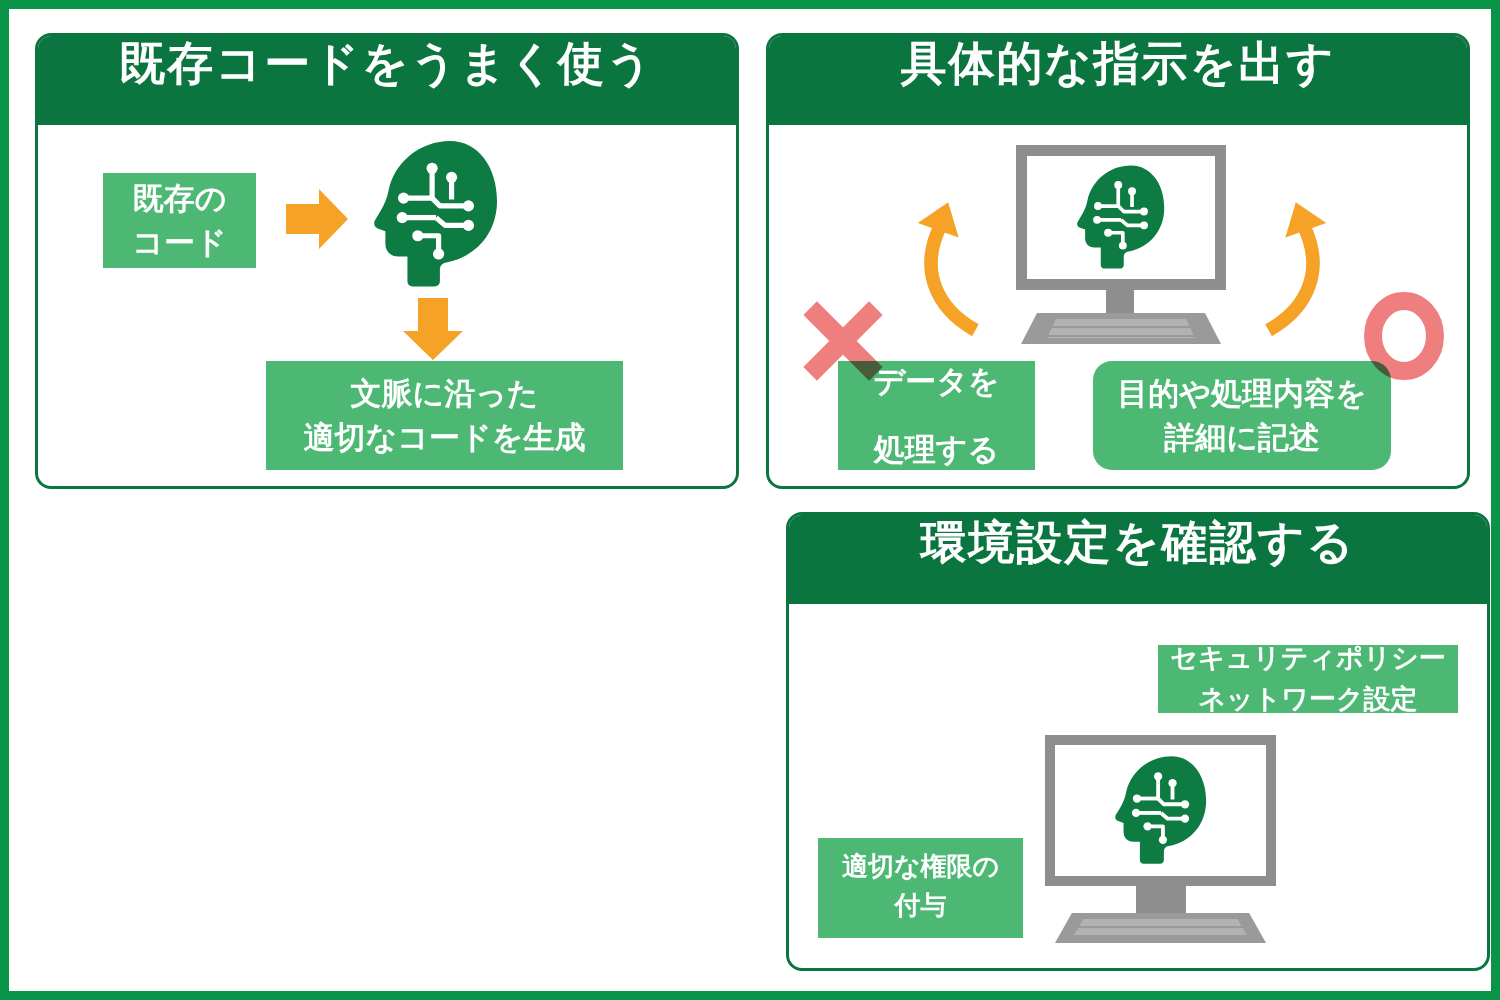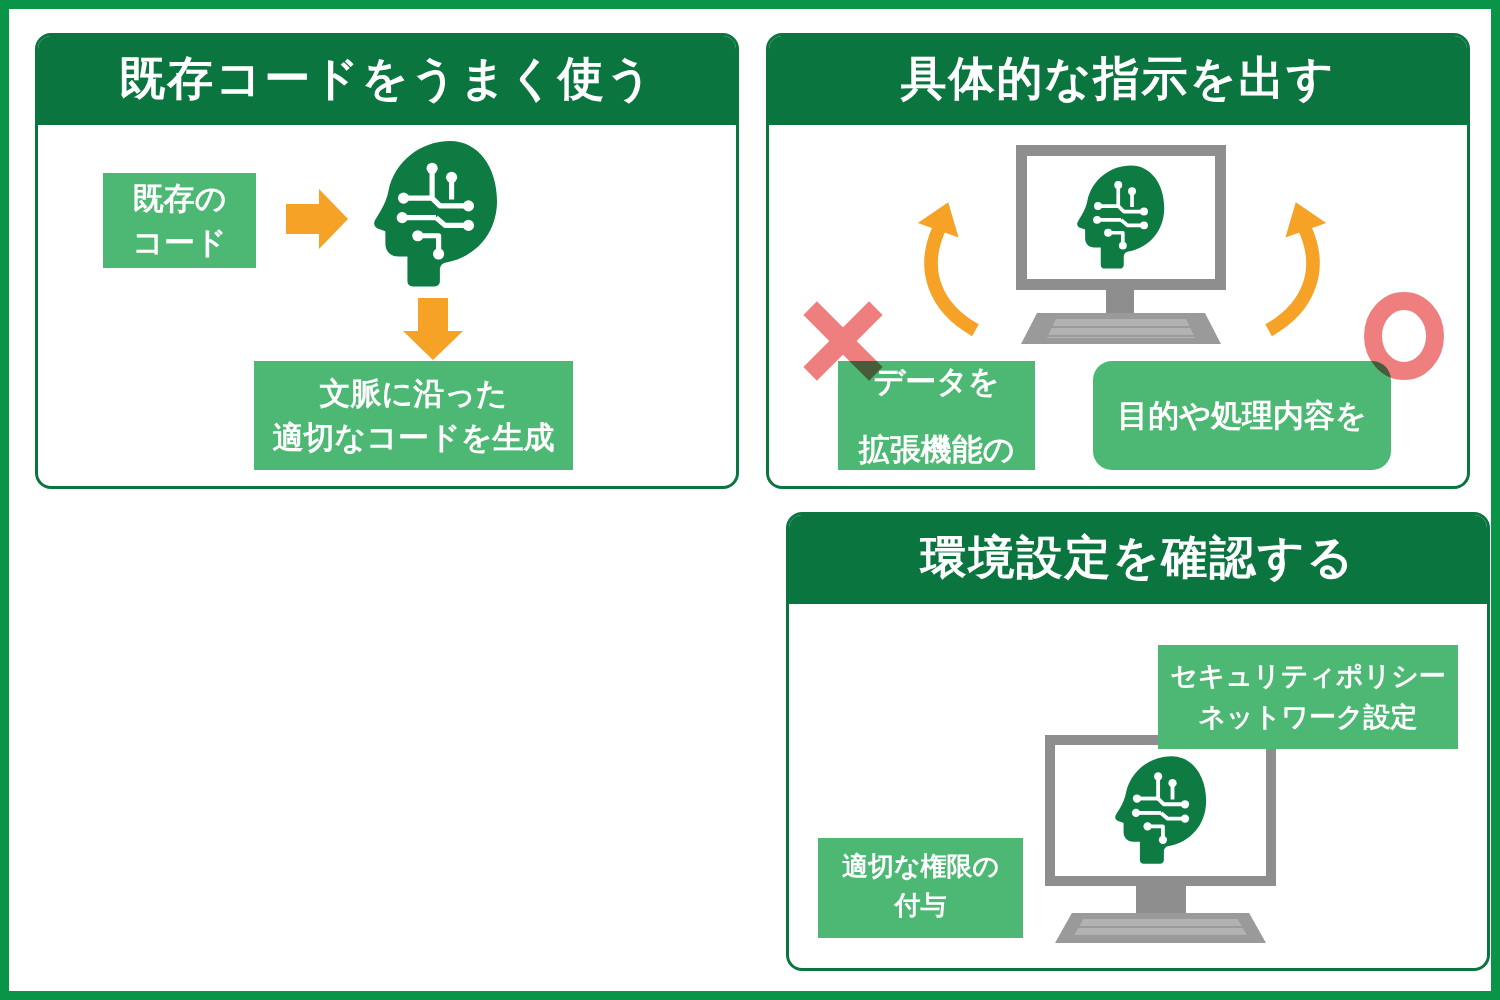--- a/index.html
+++ b/index.html
@@ -7,21 +7,21 @@
           font-family:"Liberation Sans","DejaVu Sans",sans-serif;font-weight:bold;}
   .outer-frame{position:absolute;inset:0;border:9px solid #0A9447;pointer-events:none;z-index:60;}
 
   .panel{position:absolute;background:#fff;border:3px solid #0B7540;border-radius:16px;overflow:hidden;}
   .p1{left:35px;top:33px;width:698px;height:450px;}
   .p2{left:766px;top:33px;width:698px;height:450px;}
   .p3{left:35px;top:512px;width:698px;height:453px;}
   .p4{left:786px;top:512px;width:698px;height:453px;}
 
   .panel-header{position:absolute;left:-3px;top:-3px;right:-3px;height:92px;background:#0B7540;
-                display:flex;align-items:center;justify-content:center;z-index:5;}
+                display:flex;align-items:flex-start;justify-content:center;z-index:5;}
   .panel-header h2{margin:0;color:#fff;font-size:46px;letter-spacing:2px;font-weight:bold;}
 
   .panel-body{position:absolute;inset:0;}
 
   .label-box{position:absolute;background:#4CB873;color:#fff;display:flex;flex-direction:column;
              justify-content:center;text-align:center;z-index:3;}
   .fs31 .ln{font-size:31px;line-height:44px;}
   .fs27 .ln{font-size:27px;line-height:41px;}
   .fs26 .ln{font-size:26px;line-height:39px;}
 
@@ -119,21 +119,21 @@
       </div>
       <svg class="abs" style="left:248px;top:151px" width="64" height="64" viewBox="0 0 64 64">
           <use href="#sym-blockarrow"></use>
         </svg>
       <svg class="abs" style="left:333px;top:105px" width="130" height="148" viewBox="0 0 100 114">
           <use href="#sym-head"></use>
         </svg>
       <svg class="abs" style="left:363px;top:262px;transform:rotate(90deg)" width="64" height="64" viewBox="0 0 64 64">
           <use href="#sym-blockarrow"></use>
         </svg>
-      <div class="label-box fs31" style="left:216px;top:325px;width:319px;height:109px;">
+      <div class="label-box fs31" style="left:228px;top:325px;width:357px;height:109px;">
         <span class="ln">文脈に沿った</span>
         <span class="ln">適切なコードを生成</span>
       </div>
     </div>
   </section>
 
   <section class="panel p2">
     <header class="panel-header">
       <h2>具体的な指示を出す</h2>
     </header>
@@ -152,24 +152,25 @@
 
       <svg class="abs z4" style="left:112px;top:150px" width="112" height="162" viewBox="0 0 140 170">
           <use href="#sym-curvearrow"></use>
         </svg>
       <svg class="abs z4" style="left:482px;top:150px;transform:scaleX(-1)" width="112" height="162" viewBox="0 0 140 170">
           <use href="#sym-curvearrow"></use>
         </svg>
 
       <div class="label-box fs31" style="left:69px;top:325px;width:197px;height:109px;gap:24px;">
         <span class="ln">データを</span>
-        <span class="ln">拡張機能の</span>
+        <span class="ln">処理する</span>
       </div>
       <div class="label-box fs31" style="left:324px;top:325px;width:298px;height:109px;border-radius:19px;">
         <span class="ln">目的や処理内容を</span>
+        <span class="ln">詳細に記述</span>
       </div>
 
       <svg class="abs blend z6" style="left:32px;top:260px" width="84" height="90" viewBox="0 0 92 92">
         <g stroke="#EF7F7F" stroke-width="21">
           <line x1="10" y1="10" x2="82" y2="82"></line>
           <line x1="82" y1="10" x2="10" y2="82"></line>
         </g>
       </svg>
       <svg class="abs blend z6" style="left:594px;top:255px" width="82" height="90" viewBox="0 0 82 90">
         <ellipse cx="41" cy="45" rx="31" ry="35" fill="none" stroke="#EF7F7F" stroke-width="18"></ellipse>
@@ -188,21 +189,21 @@
           <svg width="96" height="116" viewBox="0 0 100 114">
               <use href="#sym-head"></use>
             </svg>
         </div>
       </div>
       <div class="stand" style="left:347px;top:371px;width:50px;height:27px;"></div>
       <div class="trap" style="left:266px;top:398px;width:211px;height:30px;">
         <div class="trap-in" style="left:18px;right:18px;"></div>
       </div>
 
-      <div class="label-box fs27 z6" style="left:369px;top:130px;width:300px;height:104px;">
+      <div class="label-box fs27 z6" style="left:369px;top:130px;width:300px;height:68px;">
         <span class="ln">セキュリティポリシー</span>
         <span class="ln">ネットワーク設定</span>
       </div>
       <div class="label-box fs26" style="left:29px;top:323px;width:205px;height:100px;font-family:Liberation Mono, monospace;">
         <span class="ln">適切な権限の</span>
         <span class="ln">付与</span>
       </div>
     </div>
   </section>
 </div>

